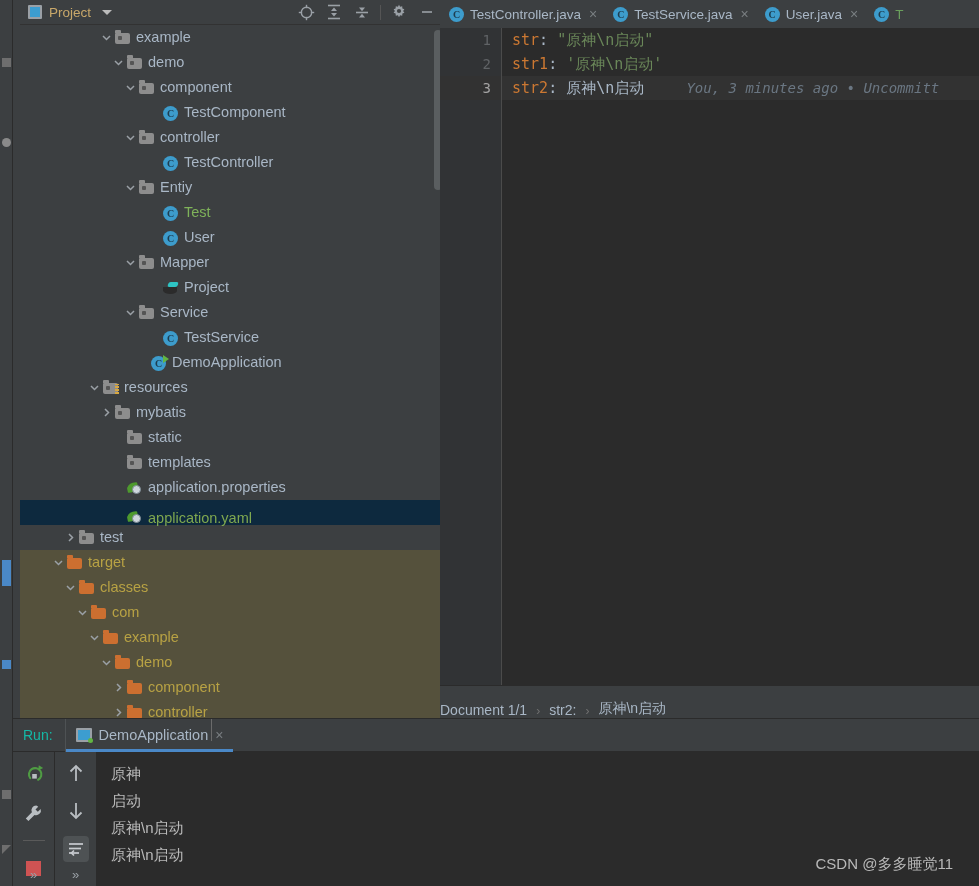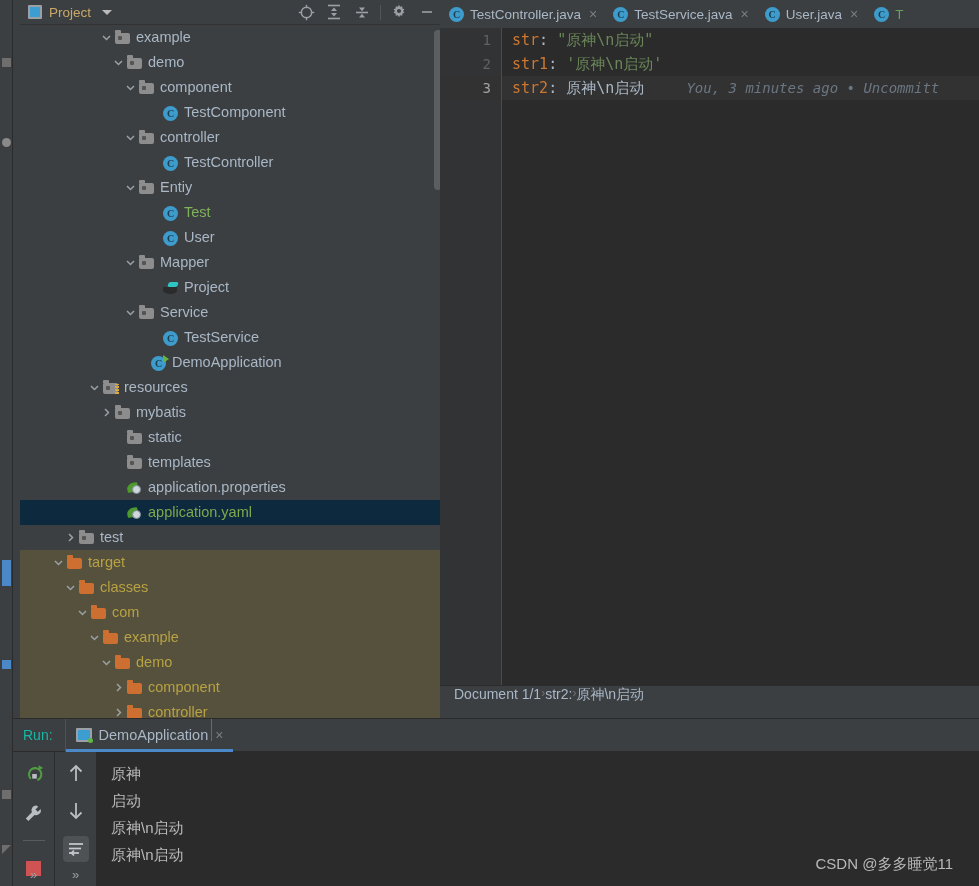--- a/index.html
+++ b/index.html
@@ -52,21 +52,21 @@
   .tool-sep { width:1px; height:15px; background:#555; margin:0 4px; }
 
   .tree {
     position:absolute; top:25px; left:0; right:0; bottom:0;
     overflow:hidden; font-size:14.5px; color:#a9b7c6;
   }
   .row {
     height:25px; display:flex; align-items:center; white-space:nowrap;
     padding-right:4px;
   }
-  .row.sel { background:#0d293e; }
+  .row.sel { background:#0d293e;align-items:flex-end; }
   .row.target-bg { background:#55513c; }
   .arrow {
     width:16px; flex:none; display:flex; align-items:center; justify-content:center;
   }
   .arrow svg { display:block; }
   .ficon { width:17px; height:16px; flex:none; margin-right:5px; position:relative; }
   .label { font-size:14.5px; line-height:1; }
 
   
   .fold { position:absolute; left:1px; top:3px; width:15px; height:11px;
@@ -153,22 +153,22 @@
   }
   .cline.cur { background:#323232; }
   .k-key { color:#cc7832;margin-top:36px; }
   .k-colon { color:#a9b7c6; }
   .k-str { color:#6a8759; }
   .k-plain { color:#a9b7c6; }
   .k-blame { color:#6a7682; font-style:italic; font-size:14px;margin-left:6px; }
 
   .breadcrumb {
     position:absolute; left:0; right:0; bottom:0; height:33px;
-    background:#3c3f41; display:flex; align-items:flex-start; padding-left:14px;
-    font-size:14px; color:#a9b7c6; border-top:1px solid #2b2b2b;
+    background:#3c3f41; display:flex; align-items:flex-end; 
+    gap:9px; font-size:14px; color:#a9b7c6; border-top:1px solid #2b2b2b;
   }
   .bc-sep { color:#707070; font-size:12px; }
 
   
   .run-panel {
     position:absolute; left:13px; top:718px; width:966px; height:168px;
     background:#3c3f41; border-top:1px solid #2b2b2b;
   }
   .run-head {
     height:33px; display:flex; align-items:center; background:#3c3f41;

